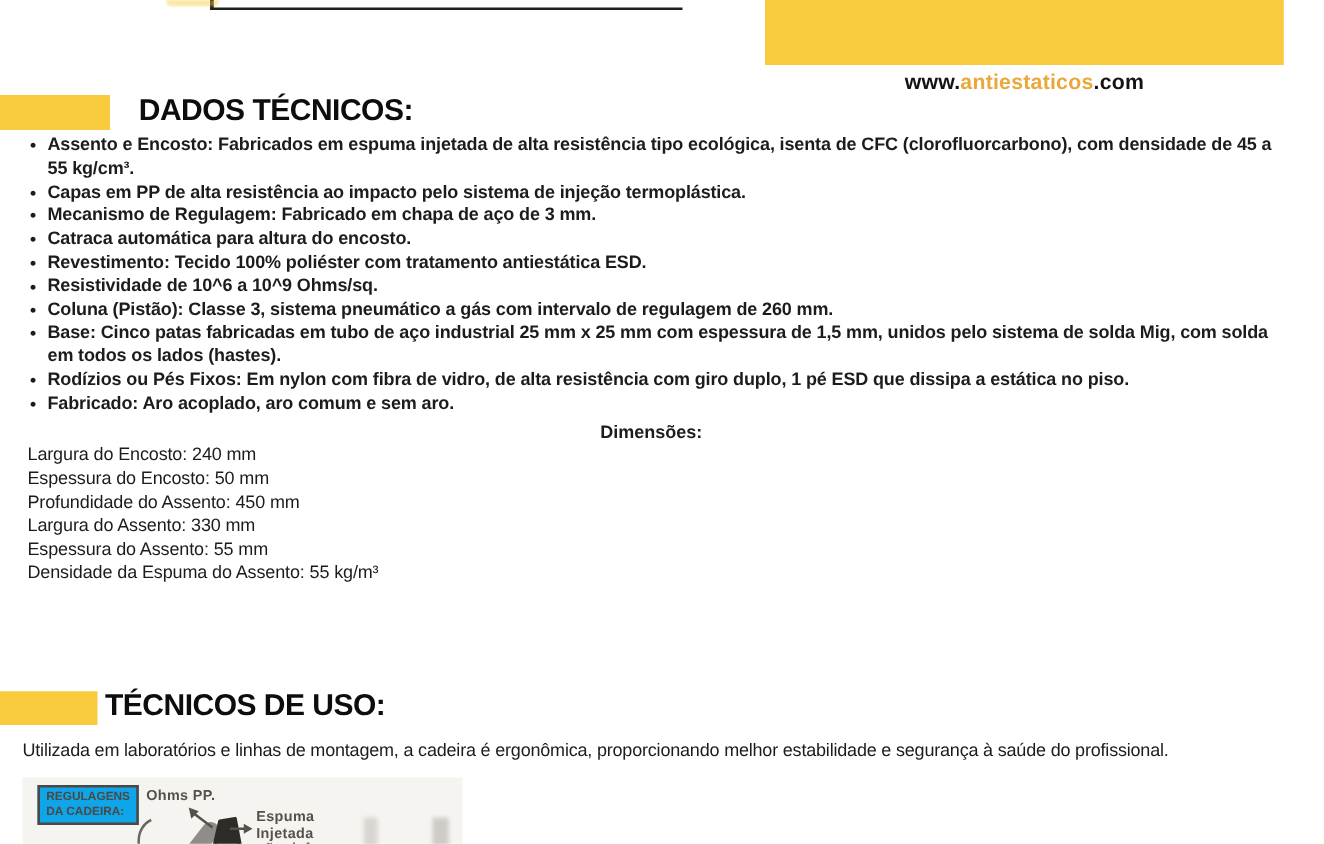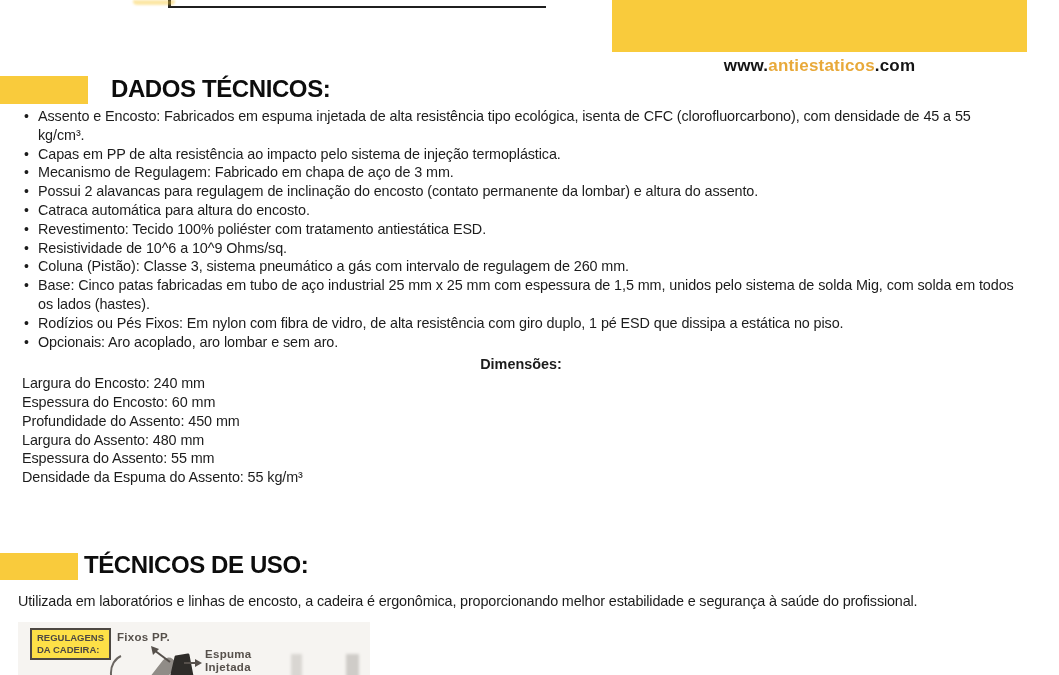--- a/index.html
+++ b/index.html
@@ -38,21 +38,21 @@
   .head-block.h2 { left:0; top:553px; width:78px; height:27px; }
   .section-title {
     position:absolute; font-weight:900; font-size:24px;
     letter-spacing:-.4px; color:#0d0d0d; white-space:nowrap;
   }
   .section-title.t1 { left:95px; top:75px;margin-left:16px; }
   .section-title.t2 { left:84px; top:551px; }
 
   
   .specs-wrap { position:absolute; left:22px; top:107px; width:998px; }
-  ul.specs { list-style:none; }
+  ul.specs { list-style:none;font-weight:bold; }
   ul.specs li {
     position:relative; padding-left:16px;
     font-size:14.4px; line-height:18.8px; letter-spacing:-.1px;
   }
   ul.specs li::before {
     content:"\2022"; position:absolute; left:2px; top:0;
     font-size:14px; line-height:18.8px; color:#1c1c1c;
   }
   .dims-label { font-weight:bold; font-size:14.4px; line-height:18.8px; margin-top:4px;text-align:center; }
   .dim-line { font-size:14.4px; line-height:18.8px; letter-spacing:-.1px; }
@@ -65,21 +65,21 @@
 
   
   .figure {
     position:absolute; left:18px; top:622px; width:352px; height:70px;
     background:#f6f4f1;
   }
   .fig-label-box {
     position:absolute; left:12px; top:6px;
     border:2px solid #4d4843; padding:2px 5px;
     font-size:9.5px; font-weight:bold; line-height:1.25;
-    color:#4d4843; white-space:pre-line; background:#fde047;
+    color:#4d4843; white-space:pre-line; background:#0ea5e9;
   }
   .fig-capa {
     position:absolute; left:99px; top:9px;
     font-size:11.5px; font-weight:bold; color:#56504b; letter-spacing:.3px;
   }
   .fig-espuma {
     position:absolute; left:187px; top:26px;
     font-size:11.5px; font-weight:bold; color:#56504b;
     line-height:12.5px; white-space:pre-line; letter-spacing:.3px;
   }
@@ -97,41 +97,40 @@
 </div>
 
 <div class="head-block h1"></div>
 <div class="section-title t1">DADOS TÉCNICOS:</div>
 
 <div class="specs-wrap">
   <ul class="specs">
     <li>Assento e Encosto: Fabricados em espuma injetada de alta resistência tipo ecológica, isenta de CFC (clorofluorcarbono), com densidade de 45 a 55 kg/cm³.</li>
     <li>Capas em PP de alta resistência ao impacto pelo sistema de injeção termoplástica.</li>
     <li>Mecanismo de Regulagem: Fabricado em chapa de aço de 3 mm.</li>
-    <li>Possui 2 alavancas para regulagem de inclinação do encosto (contato permanente da lombar) e altura do assento.</li>
     <li>Catraca automática para altura do encosto.</li>
     <li>Revestimento: Tecido 100% poliéster com tratamento antiestática ESD.</li>
     <li>Resistividade de 10^6 a 10^9 Ohms/sq.</li>
     <li>Coluna (Pistão): Classe 3, sistema pneumático a gás com intervalo de regulagem de 260 mm.</li>
     <li>Base: Cinco patas fabricadas em tubo de aço industrial 25 mm x 25 mm com espessura de 1,5 mm, unidos pelo sistema de solda Mig, com solda em todos os lados (hastes).</li>
     <li>Rodízios ou Pés Fixos: Em nylon com fibra de vidro, de alta resistência com giro duplo, 1 pé ESD que dissipa a estática no piso.</li>
-    <li>Opcionais: Aro acoplado, aro lombar e sem aro.</li>
+    <li>Fabricado: Aro acoplado, aro comum e sem aro.</li>
   </ul>
   <div class="dims-label">Dimensões:</div>
   <div class="dim-line">Largura do Encosto: 240 mm</div>
-  <div class="dim-line">Espessura do Encosto: 60 mm</div>
+  <div class="dim-line">Espessura do Encosto: 50 mm</div>
   <div class="dim-line">Profundidade do Assento: 450 mm</div>
-  <div class="dim-line">Largura do Assento: 480 mm</div>
+  <div class="dim-line">Largura do Assento: 330 mm</div>
   <div class="dim-line">Espessura do Assento: 55 mm</div>
   <div class="dim-line">Densidade da Espuma do Assento: 55 kg/m³</div>
 </div>
 
 <div class="head-block h2"></div>
 <div class="section-title t2">TÉCNICOS DE USO:</div>
-<div class="usage-paragraph">Utilizada em laboratórios e linhas de encosto, a cadeira é ergonômica, proporcionando melhor estabilidade e segurança à saúde do profissional.</div>
+<div class="usage-paragraph">Utilizada em laboratórios e linhas de montagem, a cadeira é ergonômica, proporcionando melhor estabilidade e segurança à saúde do profissional.</div>
 
 <div class="figure">
   <svg class="fig-art" width="352" height="70" viewBox="0 0 352 70">
     <defs>
       <filter id="soft" x="-50%" y="-50%" width="200%" height="200%">
         <feGaussianBlur stdDeviation="1.6"></feGaussianBlur>
       </filter>
     </defs>
 
     <rect x="273" y="32" width="11" height="38" fill="#d9d6d2" filter="url(#soft)"></rect>
@@ -150,17 +149,17 @@
       <polygon points="133,24 141,27 135,33" fill="#56504b"></polygon>
     </g>
 
     <g>
       <line x1="166" y1="41" x2="180" y2="41" stroke="#56504b" stroke-width="2"></line>
       <polygon points="184,41 177,37 177,45" fill="#56504b"></polygon>
     </g>
   </svg>
   <div class="fig-label-box">REGULAGENS
 DA CADEIRA:</div>
-  <div class="fig-capa">Fixos PP.</div>
+  <div class="fig-capa">Ohms PP.</div>
   <div class="fig-espuma">Espuma
 Injetada
 não deforma</div>
 </div>
 
 </body></html>

